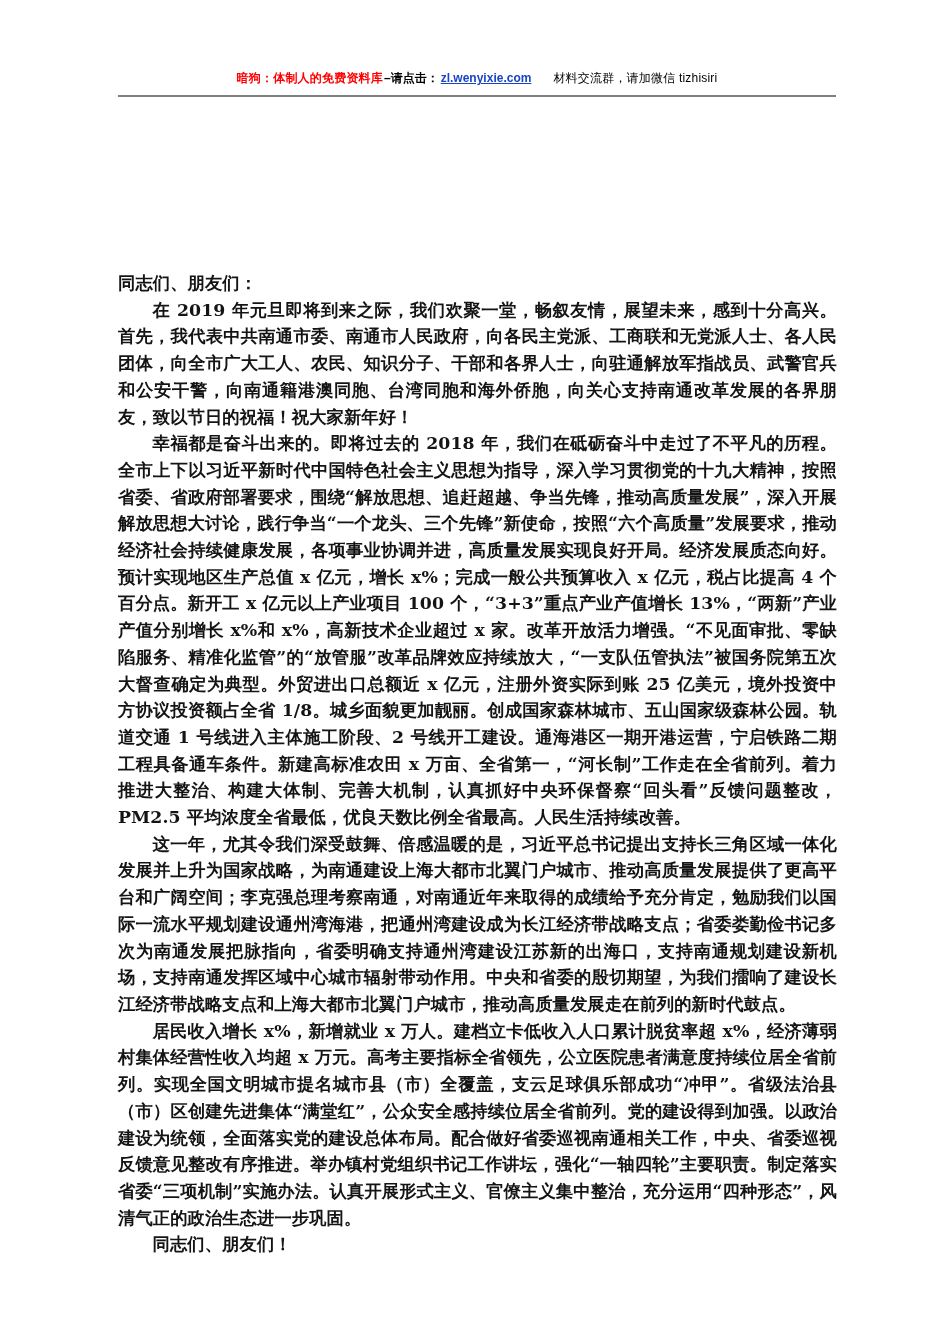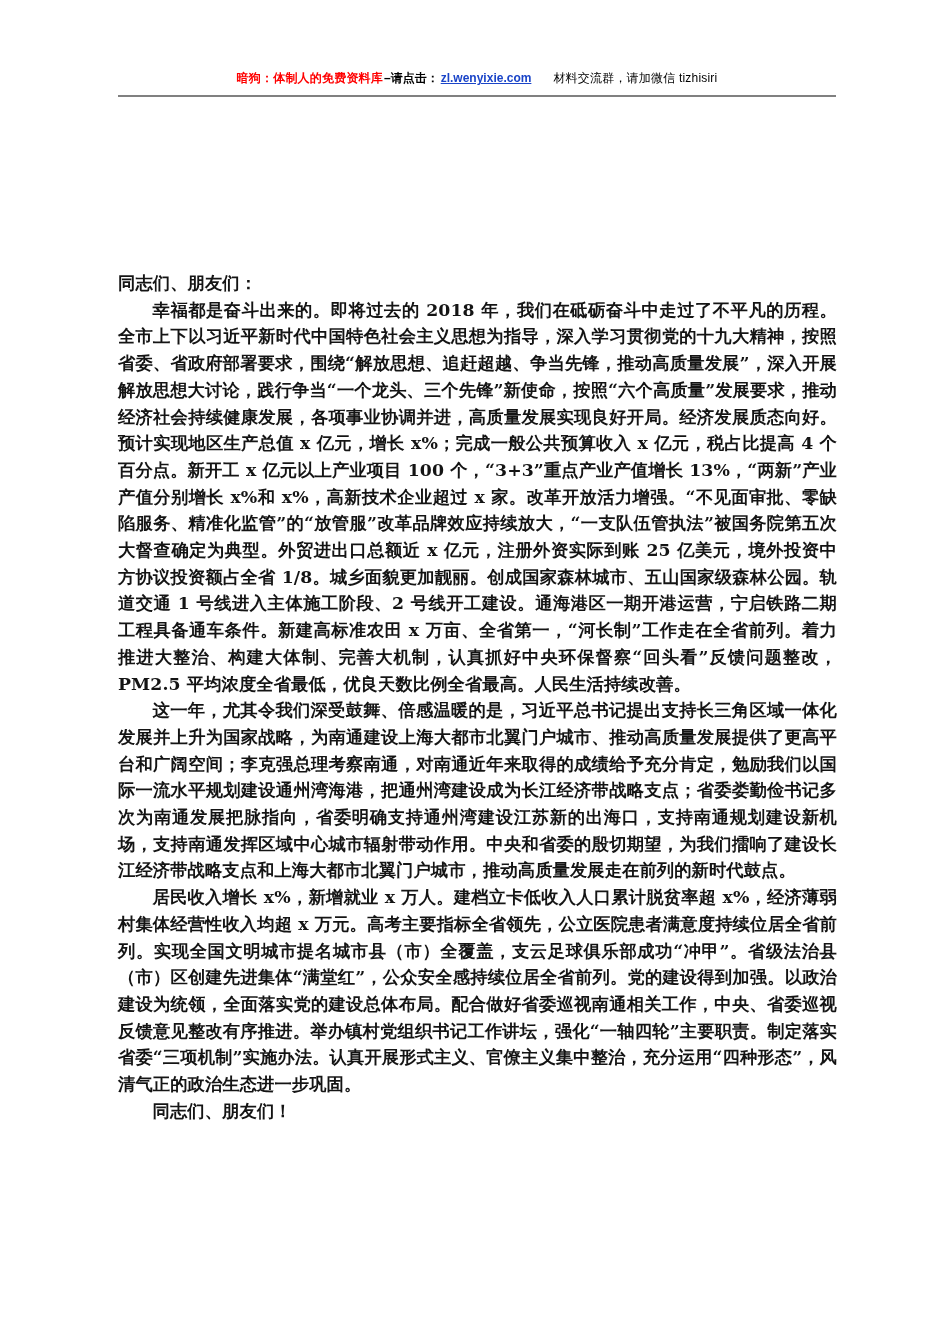--- a/index.html
+++ b/index.html
@@ -118,19 +118,20 @@
     <span class="promo-click">–请点击：</span>
     <span class="promo-link">zl.wenyixie.com</span>
     <span class="promo-tail">材料交流群，请加微信 tizhisiri</span>
   </div>
 
   <div class="header-rule"></div>
 
 
   <div class="body-block">
     <p class="para">同志们、朋友们：</p>
+    <p class="para indent">在 2019 年元旦即将到来之际，我们欢聚一堂，畅叙友情，展望未来，感到十分高兴。首先，我代表中共南通市委、南通市人民政府，向各民主党派、工商联和无党派人士、各人民团体，向全市广大工人、农民、知识分子、干部和各界人士，向驻通解放军指战员、武警官兵和公安干警，向南通籍港澳同胞、台湾同胞和海外侨胞，向关心支持南通改革发展的各界朋友，致以节日的祝福！祝大家新年好！</p>
     <p class="para indent">幸福都是奋斗出来的。即将过去的 2018 年，我们在砥砺奋斗中走过了不平凡的历程。全市上下以习近平新时代中国特色社会主义思想为指导，深入学习贯彻党的十九大精神，按照省委、省政府部署要求，围绕“解放思想、追赶超越、争当先锋，推动高质量发展”，深入开展解放思想大讨论，践行争当“一个龙头、三个先锋”新使命，按照“六个高质量”发展要求，推动经济社会持续健康发展，各项事业协调并进，高质量发展实现良好开局。经济发展质态向好。预计实现地区生产总值 x 亿元，增长 x%；完成一般公共预算收入 x 亿元，税占比提高 4 个百分点。新开工 x 亿元以上产业项目 100 个，“3+3”重点产业产值增长 13%，“两新”产业产值分别增长 x%和 x%，高新技术企业超过 x 家。改革开放活力增强。“不见面审批、零缺陷服务、精准化监管”的“放管服”改革品牌效应持续放大，“一支队伍管执法”被国务院第五次大督查确定为典型。外贸进出口总额近 x 亿元，注册外资实际到账 25 亿美元，境外投资中方协议投资额占全省 1/8。城乡面貌更加靓丽。创成国家森林城市、五山国家级森林公园。轨道交通 1 号线进入主体施工阶段、2 号线开工建设。通海港区一期开港运营，宁启铁路二期工程具备通车条件。新建高标准农田 x 万亩、全省第一，“河长制”工作走在全省前列。着力推进大整治、构建大体制、完善大机制，认真抓好中央环保督察“回头看”反馈问题整改，PM2.5 平均浓度全省最低，优良天数比例全省最高。人民生活持续改善。</p>
     <p class="para indent">这一年，尤其令我们深受鼓舞、倍感温暖的是，习近平总书记提出支持长三角区域一体化发展并上升为国家战略，为南通建设上海大都市北翼门户城市、推动高质量发展提供了更高平台和广阔空间；李克强总理考察南通，对南通近年来取得的成绩给予充分肯定，勉励我们以国际一流水平规划建设通州湾海港，把通州湾建设成为长江经济带战略支点；省委娄勤俭书记多次为南通发展把脉指向，省委明确支持通州湾建设江苏新的出海口，支持南通规划建设新机场，支持南通发挥区域中心城市辐射带动作用。中央和省委的殷切期望，为我们擂响了建设长江经济带战略支点和上海大都市北翼门户城市，推动高质量发展走在前列的新时代鼓点。</p>
     <p class="para indent">居民收入增长 x%，新增就业 x 万人。建档立卡低收入人口累计脱贫率超 x%，经济薄弱村集体经营性收入均超 x 万元。高考主要指标全省领先，公立医院患者满意度持续位居全省前列。实现全国文明城市提名城市县（市）全覆盖，支云足球俱乐部成功“冲甲”。省级法治县（市）区创建先进集体“满堂红”，公众安全感持续位居全省前列。党的建设得到加强。以政治建设为统领，全面落实党的建设总体布局。配合做好省委巡视南通相关工作，中央、省委巡视反馈意见整改有序推进。举办镇村党组织书记工作讲坛，强化“一轴四轮”主要职责。制定落实省委“三项机制”实施办法。认真开展形式主义、官僚主义集中整治，充分运用“四种形态”，风清气正的政治生态进一步巩固。</p>
     <p class="para indent">同志们、朋友们！</p>
   </div>
 
 </div>
 
 </body></html>

